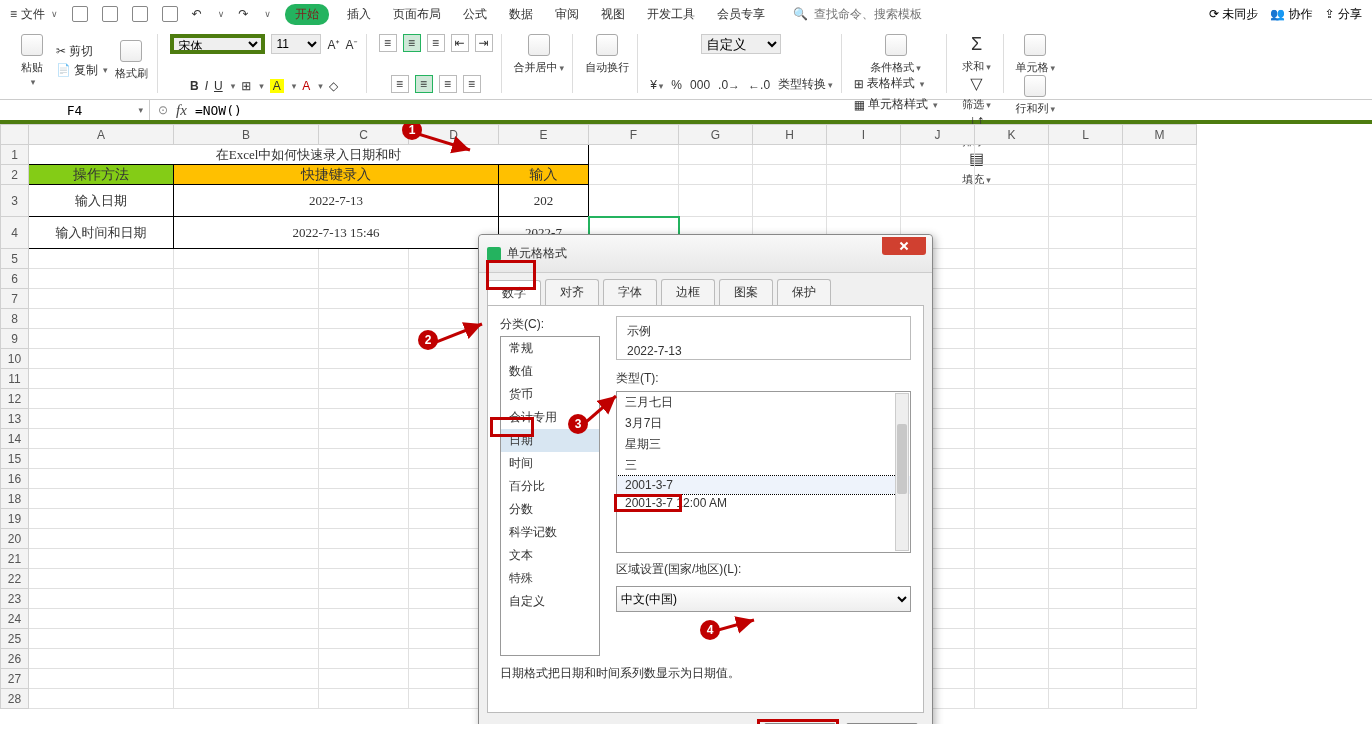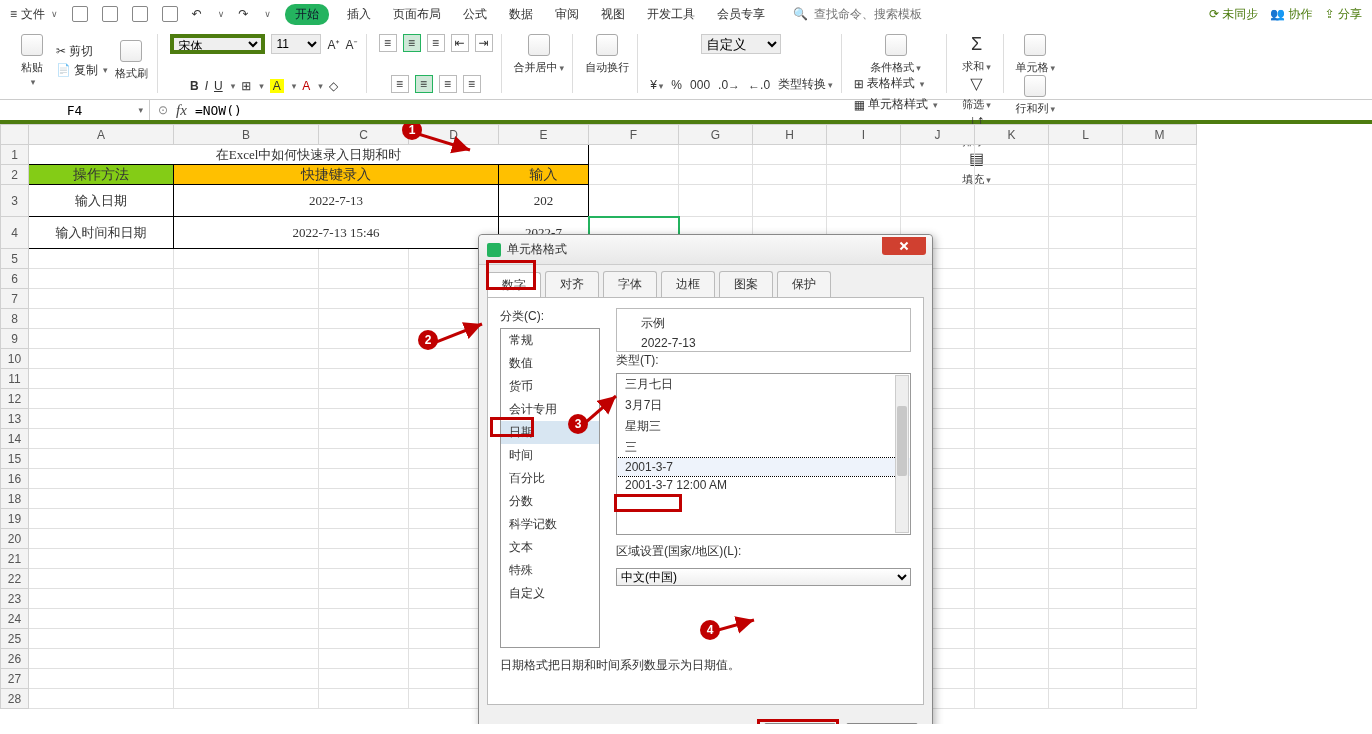--- a/index.html
+++ b/index.html
@@ -1,24 +1,24 @@
 <!DOCTYPE html>
 <html><head>
 <meta charset="utf-8">
 <style>
   * { box-sizing: border-box; margin: 0; padding: 0; }
   body { font-family: "Microsoft YaHei", Arial, sans-serif; background: #fff; font-size: 12px; color: #333; overflow: hidden; width: 1372px; height: 734px; position: relative;}
   
   .menubar { display: flex; align-items: center; height: 28px; padding: 0 10px; gap: 14px; background: #fff; border-bottom: none; }
   .menubar .menu-item { color: #333; cursor: pointer; padding: 2px 4px;}
-  .menubar .menu-item.active { background:#24b35f; color:#0f172a; border-radius:10px; padding:2px 10px;}
+  .menubar .menu-item.active { background:#24b35f; color:#7f1d1d; border-radius:10px; padding:2px 10px;}
   .menubar .file-drop { display:flex; align-items:center; gap:4px;}
   .icon-sm { width:16px; height:16px; display:inline-block; border:1px solid #888; border-radius:2px;}
   .search-box { display:flex; align-items:center; gap:6px; color:#888; margin-left:10px;}
-  .right-menu {margin-left:auto; display:flex; gap:12px; align-items:center; color:#4d7c0f;}
+  .right-menu {margin-left:auto; display:flex; gap:12px; align-items:center; color:#000000;}
   
   .ribbon { display:flex; align-items:stretch; padding: 6px 10px 6px 6px; height: 72px; border-bottom:1px solid #ccc; gap:4px;}
   .ribbon-group { display:flex; flex-direction:column; align-items:center; justify-content:space-between; padding:0 8px; border-right:1px solid #ddd;}
   .ribbon-group.last{border-right:none;}
   .ribbon-group .row{display:flex; align-items:center; gap:6px;}
   .ribbon-group .label{font-size:11px; color:#333; margin-top:2px;}
   .big-btn{display:flex; flex-direction:column; align-items:center; justify-content:center; gap:2px; min-width:36px;}
   .big-ico{width:22px;height:22px;border:1px solid #aaa;border-radius:3px;background:linear-gradient(#fff,#eee);}
   .font-select{font-size:12px; width:95px; height:20px; border:4px solid #4d7c0f;}
   .size-select{font-size:12px; width:50px; height:20px; border:1px solid #ccc;}
@@ -43,41 +43,41 @@
   .corner{background:#f3f3f3;border:1px solid #d0d0d0;width:28px;}
   td.cell.bordered{border:1px solid #000;}
   
   td.cell.selected{outline:2px solid #24b35f;outline-offset:-1px;position:relative;}
   
   .annot-circle{position:absolute;width:20px;height:20px;border-radius:50%;background:#c00000;color:#fff;display:flex;align-items:center;justify-content:center;font-size:12px;font-weight:bold;z-index:30;}
   .red-arrow{position:absolute;z-index:29;}
   .red-box{position:absolute;border:3px solid #c00000;z-index:28;pointer-events:none;}
   
   .dialog{position:absolute;left:478px;top:110px;width:455px;height:528px;background:#f0f0f0;border:1px solid #888;box-shadow:2px 2px 8px rgba(0,0,0,.3);z-index:20;border-radius:4px;}
-  .dlg-titlebar{height:30px;background:linear-gradient(#f8f8f8,#e8e8e8);border-bottom:1px solid #ccc;display:flex;align-items:center;padding:0 8px;gap:6px;border-radius:4px 4px 0 0;}
+  .dlg-titlebar{height:38px;background:linear-gradient(#f8f8f8,#e8e8e8);border-bottom:1px solid #ccc;display:flex;align-items:center;padding:0 8px;gap:6px;border-radius:4px 4px 0 0;}
   .dlg-titlebar .ico{width:14px;height:14px;background:#24b35f;border-radius:2px;}
   .dlg-titlebar .ttl{font-size:12px;}
   .dlg-close{position:absolute;right:6px;top:2px;width:44px;height:18px;background:#d04030;border-radius:0 0 3px 3px;display:flex;align-items:center;justify-content:center;}
   .dlg-close::before{content:"";width:10px;height:2px;background:#fff;transform:rotate(45deg);position:absolute;}
   .dlg-close::after{content:"";width:10px;height:2px;background:#fff;transform:rotate(-45deg);position:absolute;}
   .dlg-tabs{display:flex;gap:4px;padding:6px 8px 0 8px;}
   .dlg-tab{padding:4px 14px;border:1px solid #bbb;border-bottom:none;background:#f4f4f4;border-radius:3px 3px 0 0;font-size:12px;cursor:pointer;}
   .dlg-tab.active{background:#fff;position:relative;top:1px;}
   .dlg-body{background:#fff;margin:0 8px 8px 8px;border:1px solid #bbb;padding:10px 12px 12px 12px;height:408px;position:relative;}
   .dlg-body .lbl{font-size:12px;margin-bottom:4px;}
   .cat-list{width:100px;height:320px;border:1px solid #999;background:#fff;position:absolute;left:12px;top:30px;}
   .cat-item{padding:3px 8px;font-size:12px;cursor:pointer;}
   .cat-item.sel{background:#d8e6f2;}
   .right-pane{position:absolute;left:128px;top:10px;right:12px;}
-  .example-box{border:1px solid #bbb;padding:6px 24px;font-size:12px;height:44px;}
+  .example-box{border:1px solid #bbb;padding:6px 10px;font-size:12px;margin-bottom:10px;height:44px;}
   .example-box .ex-lbl{font-size:12px;}
   .type-list{border:1px solid #999;height:162px;overflow-y:auto;background:#fff;font-size:12px;}
   .type-item{padding:2px 8px;cursor:pointer;}
   .type-item.sel{outline:1px dotted #000;background:#eef3fb;}
-  .locale-sel{width:100%;height:18px;border:1px solid #999;background:linear-gradient(#fff,#eee);font-size:12px;margin-top:4px;}
+  .locale-sel{width:100%;height:26px;border:1px solid #999;background:linear-gradient(#fff,#eee);font-size:12px;margin-top:4px;}
   .dlg-desc{position:absolute;left:12px;bottom:30px;font-size:12px;}
   .dlg-btns{position:absolute;right:14px;bottom:12px;display:flex;gap:10px;}
   .dlg-btn{width:72px;height:26px;border:1px solid #888;background:linear-gradient(#fafdff,#dbeef7);font-size:12px;cursor:pointer;border-radius:2px;}
   .dlg-btn.cancel{background:linear-gradient(#fdfdfd,#e8e8e8);}
   .scrollbar-v{position:absolute;right:2px;top:2px;bottom:2px;width:14px;background:#eee;border:1px solid #ccc;}
   .scrollbar-v .thumb{position:absolute;left:1px;right:1px;top:30px;height:70px;background:#c8c8c8;border-radius:2px;}
 </style>
 </head>
 <body>
 

